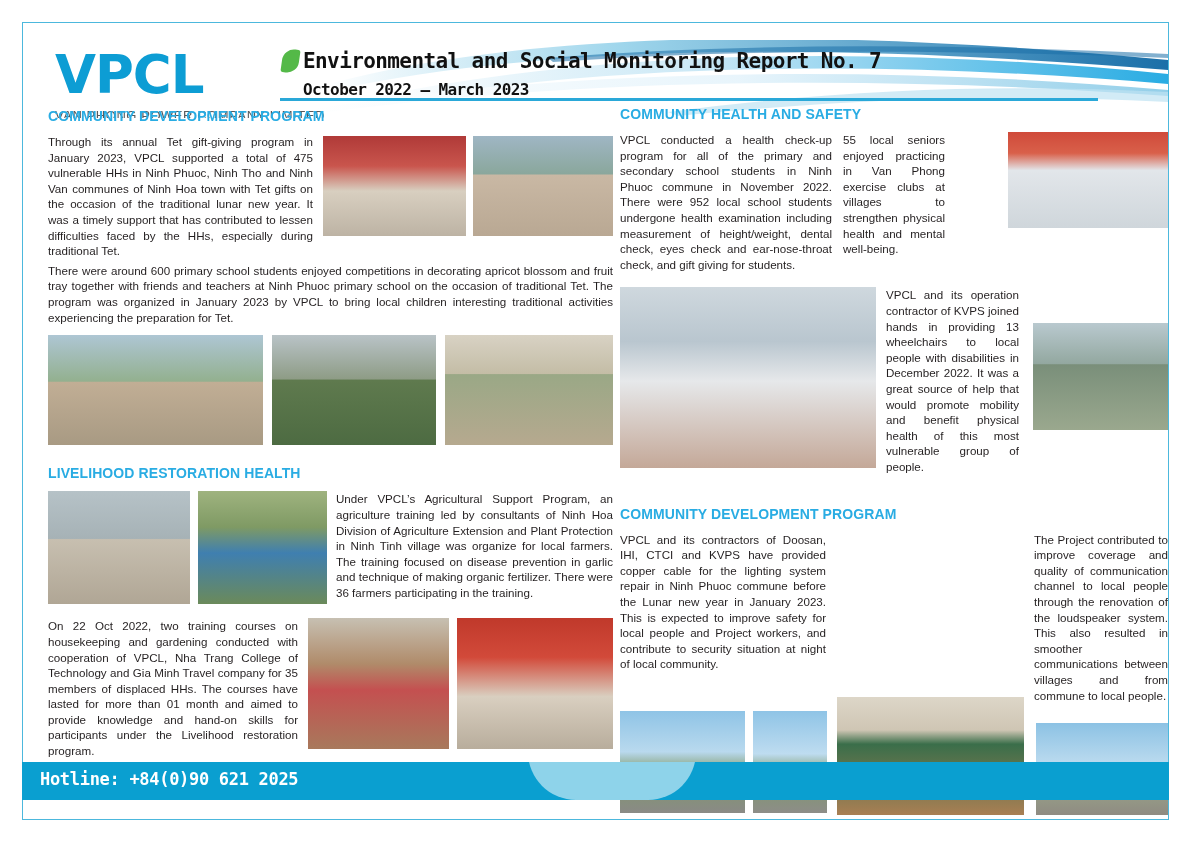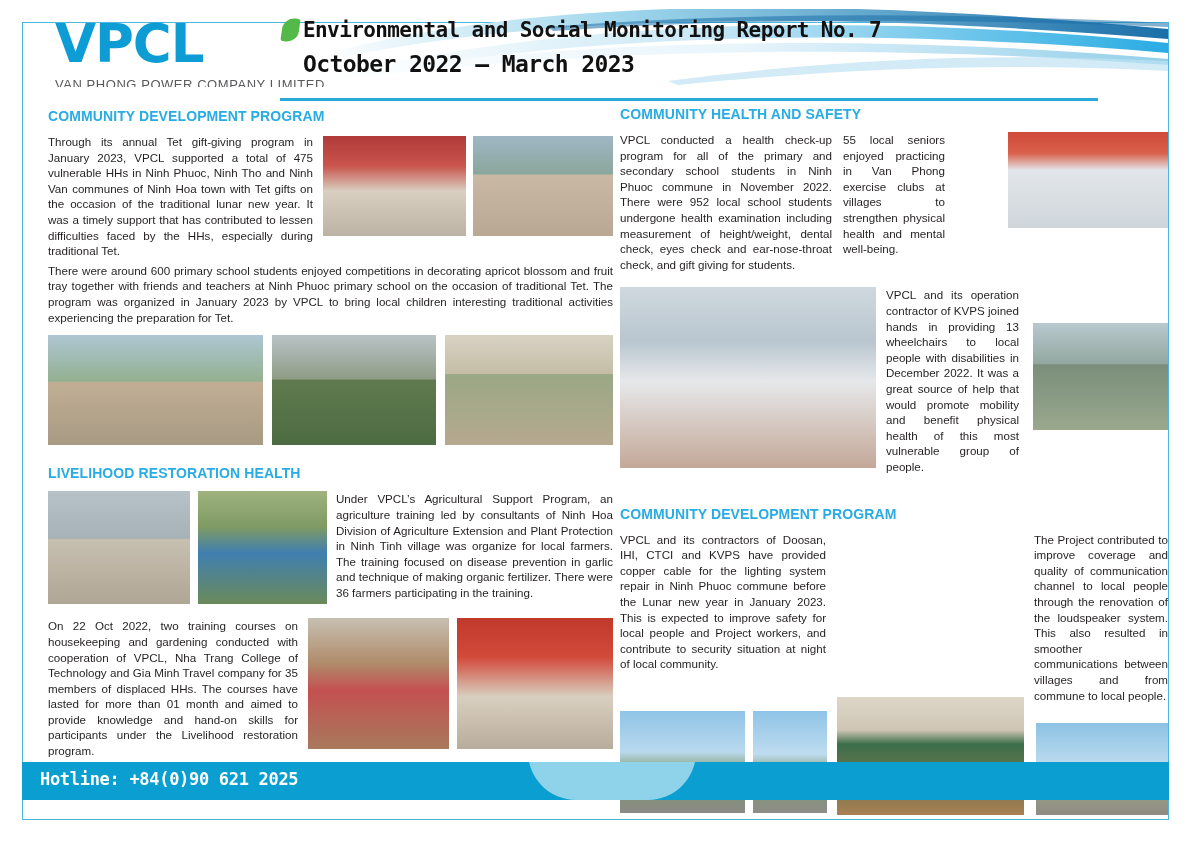--- a/index.html
+++ b/index.html
@@ -17,21 +17,21 @@
   .page-border {
     position: absolute;
     left: 22px; top: 22px; right: 22px; bottom: 22px;
     border: 1px solid #4cb8dd;
     pointer-events: none;
   }
 
   
   .header {
     position: absolute;
-    left: 23px; top: 9px; width: 1145px; height: 78px;
+    left: 23px; top: 40px; width: 1145px; height: 78px;
     overflow: hidden;
   }
   .header-swoosh { position: absolute; right: 0; top: 0; width: 920px; height: 78px; }
   .logo-block {
     position: absolute; left: 32px; top: 8px; width: 240px;
   }
   .logo-word {
     font-family: "DejaVu Sans", sans-serif;
     font-size: 53px; font-weight: 700; letter-spacing: -1px;
     color: #0d9dd4; line-height: 1; position: relative; display: block;
@@ -49,21 +49,21 @@
     font-family: "Liberation Sans", sans-serif; white-space: nowrap;
   }
   .header-title {
     position: absolute; left: 280px; top: 6px; width: 700px;
     font-family: "DejaVu Sans Mono", monospace;
     font-weight: 700;
     color: #111111;
     z-index: 4;
   }
   .header-title .line1 { font-size: 21px; letter-spacing: -0.6px; line-height: 1.5; white-space: nowrap; }
-  .header-title .line2 { font-size: 23px; letter-spacing: -0.6px; line-height: 1.5; white-space: nowrap; }
+  .header-title .line2 { font-size: 16px; letter-spacing: -0.6px; line-height: 1.5; white-space: nowrap; }
   .header-rule {
     position: absolute; left: 280px; top: 98px; width: 818px; height: 3px;
     background: #2aa8d8;
   }
 
   
   .col-left  { position: absolute; left: 48px;  top: 108px; width: 565px; }
   .col-right { position: absolute; left: 620px; top: 106px; width: 548px; }
 
   h2.section {

